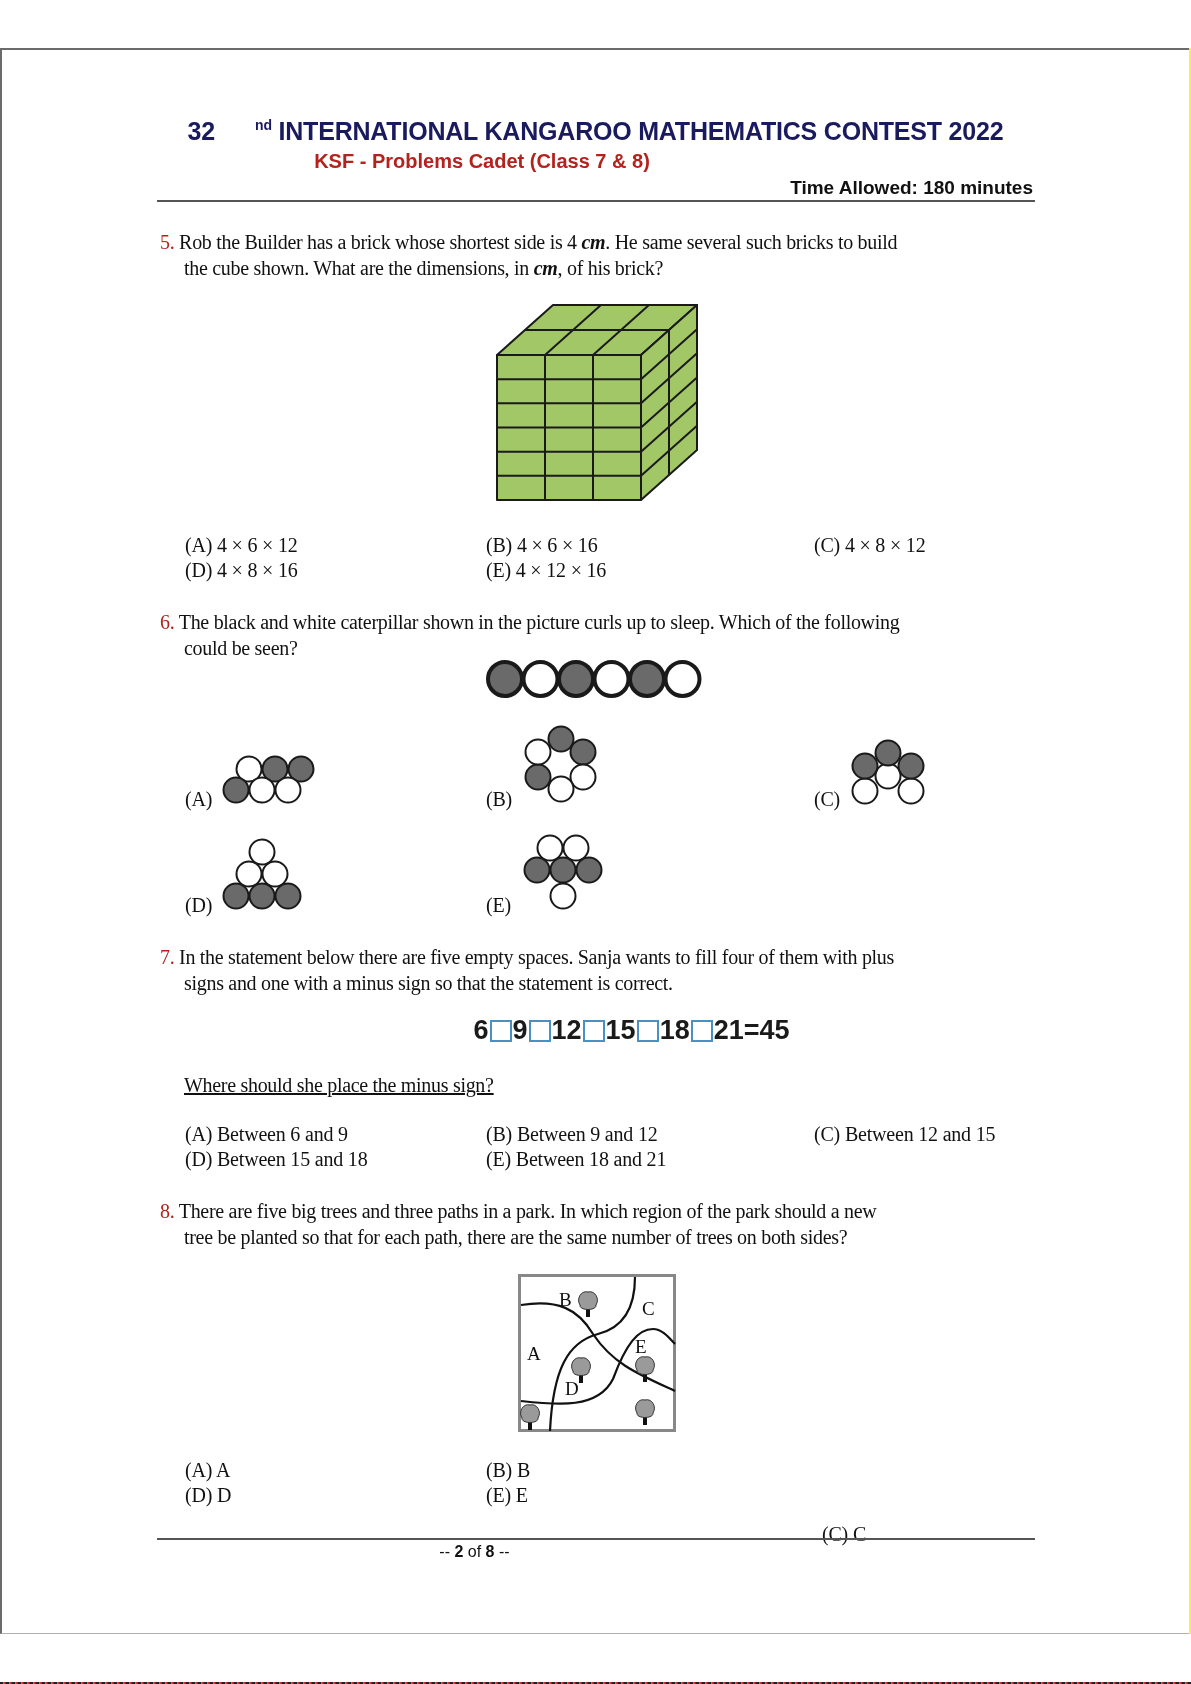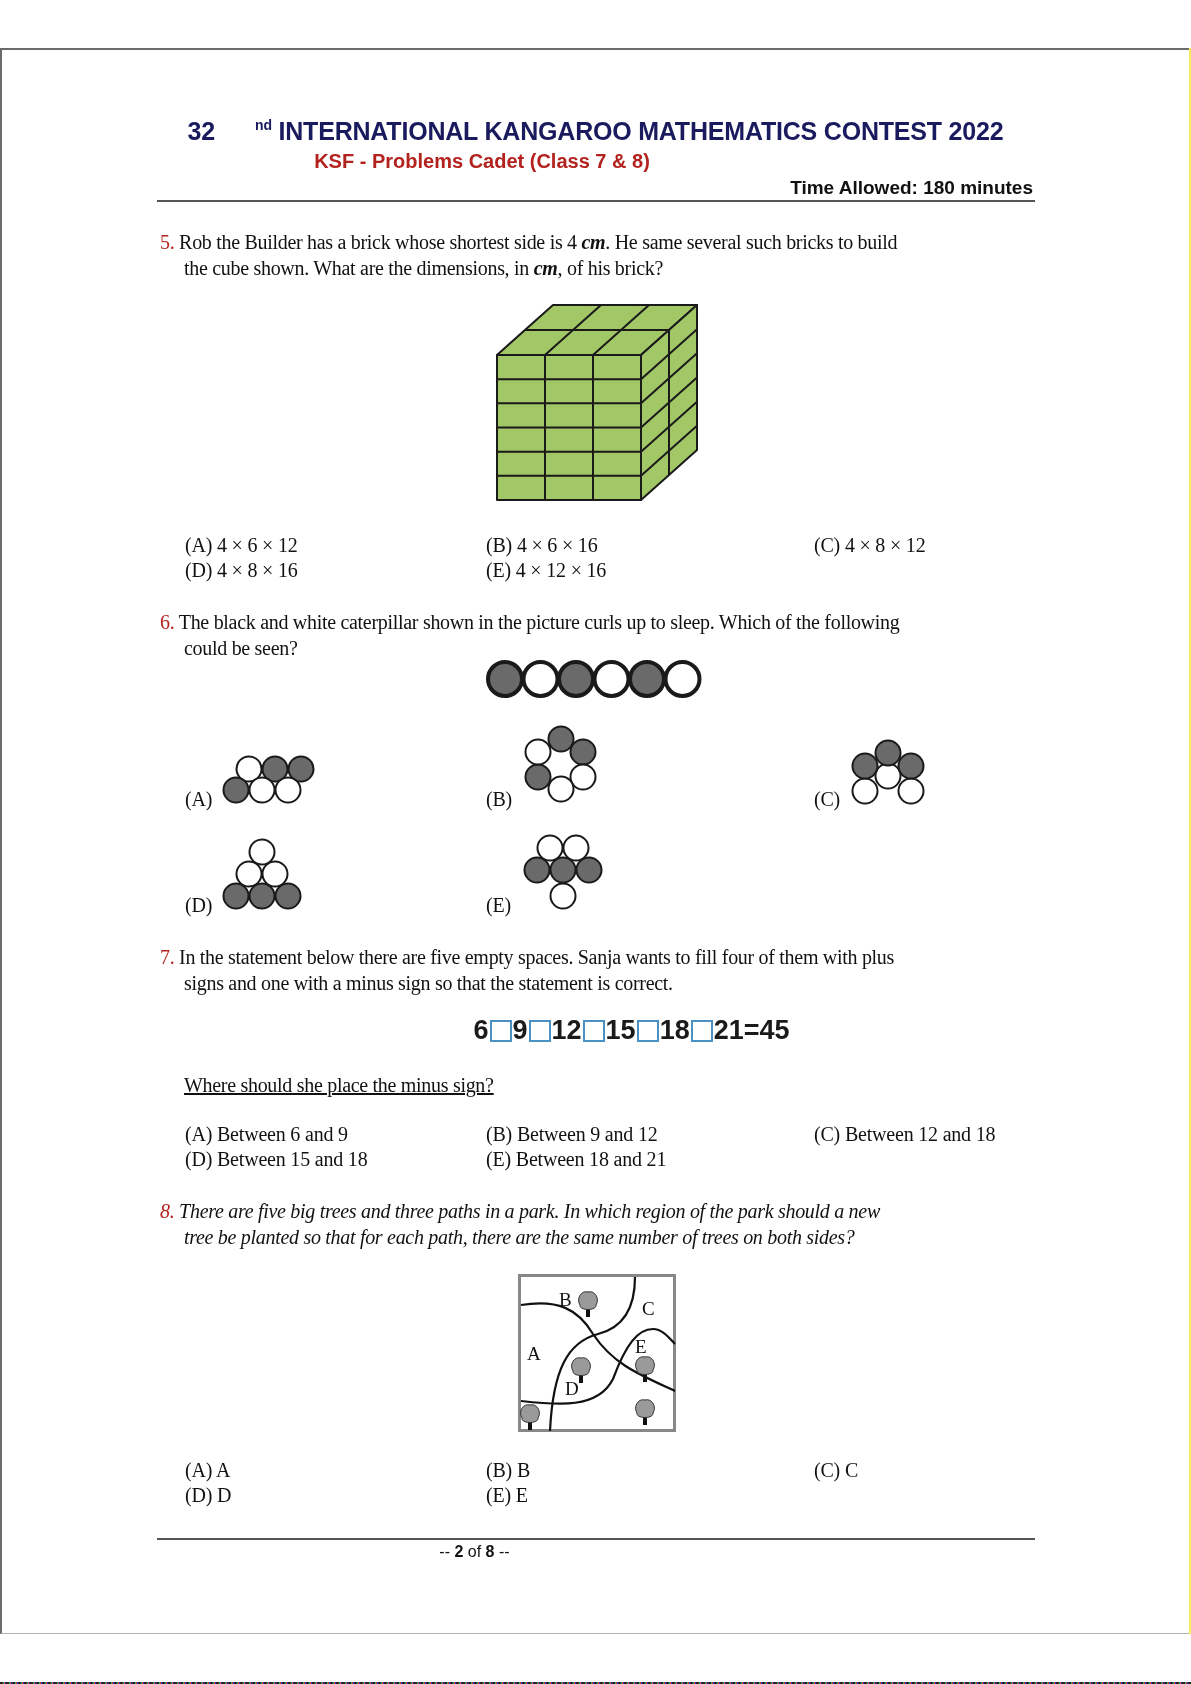--- a/index.html
+++ b/index.html
@@ -157,25 +157,25 @@
 </div>
 
 <div class="equation">
   <span>6</span><span class="eq-box"></span><span>9</span><span class="eq-box"></span><span>12</span><span class="eq-box"></span><span>15</span><span class="eq-box"></span><span>18</span><span class="eq-box"></span><span>21</span><span>=45</span>
 </div>
 
 <div class="q-text" style="top:1072px; left:184px;text-decoration:underline;">Where should she place the minus sign?</div>
 
 <div class="opt col1" style="top:1121px;"><span>(A)</span> <span>Between 6 and 9</span></div>
 <div class="opt col2" style="top:1121px;"><span>(B)</span> <span>Between 9 and 12</span></div>
-<div class="opt col3" style="top:1121px;"><span>(C)</span> <span>Between 12 and 18</span></div>
+<div class="opt col3" style="top:1121px;"><span>(C)</span> <span>Between 12 and 15</span></div>
 <div class="opt col1" style="top:1146px;"><span>(D)</span> <span>Between 15 and 18</span></div>
 <div class="opt col2" style="top:1146px;"><span>(E)</span> <span>Between 18 and 21</span></div>
 
-<div class="q-text" style="top:1198px;font-style:italic;">
+<div class="q-text" style="top:1198px;">
   <span class="q-num">8.</span><span> There are five big trees and three paths in a park. In which region of the park should a new</span>
   <span class="q-indent">tree be planted so that for each path, there are the same number of trees on both sides?</span>
 </div>
 
 <svg class="park" width="158" height="158" viewBox="0 0 158 158">
   <rect x="1.5" y="1.5" width="155" height="155" fill="#fff" stroke="#888" stroke-width="3"></rect>
   <g fill="none" stroke="#111" stroke-width="2.2">
     <path d="M3,31 C40,25 60,35 75,60 C95,90 120,100 157,117"></path>
     <path d="M117,3 C117,40 100,55 80,60 C50,68 35,95 32,157"></path>
     <path d="M3,127 C40,131 80,135 95,105 C108,70 120,55 135,55 C145,55 152,65 157,70"></path>
@@ -206,18 +206,18 @@
       </g>
       <g>
         <rect x="10" y="148" width="4" height="8" fill="#111"></rect>
         <path d="M4,144 C0,138 5,129 12,131 C19,129 24,138 20,144 C21,150 3,150 4,144 Z" fill="#9a9a9a" stroke="#333" stroke-width="1"></path>
       </g>
     </g>
 </svg>
 
 <div class="opt col1" style="top:1457px;"><span>(A)</span> <span>A</span></div>
 <div class="opt col2" style="top:1457px;"><span>(B)</span> <span>B</span></div>
-<div class="opt col3" style="top:1457px;"><span>(C)</span> <span>C</span></div>
+<div class="opt col3" style="top:1521px;margin-left:8px;"><span>(C)</span> <span>C</span></div>
 <div class="opt col1" style="top:1482px;"><span>(D)</span> <span>D</span></div>
 <div class="opt col2" style="top:1482px;"><span>(E)</span> <span>E</span></div>
 
 <div class="rule" style="top:1538px; height:2px;"></div>
 <div class="footer"><span>-- </span><b>2</b><span> of </span><b>8</b><span> --</span></div>
 
 </body></html>

